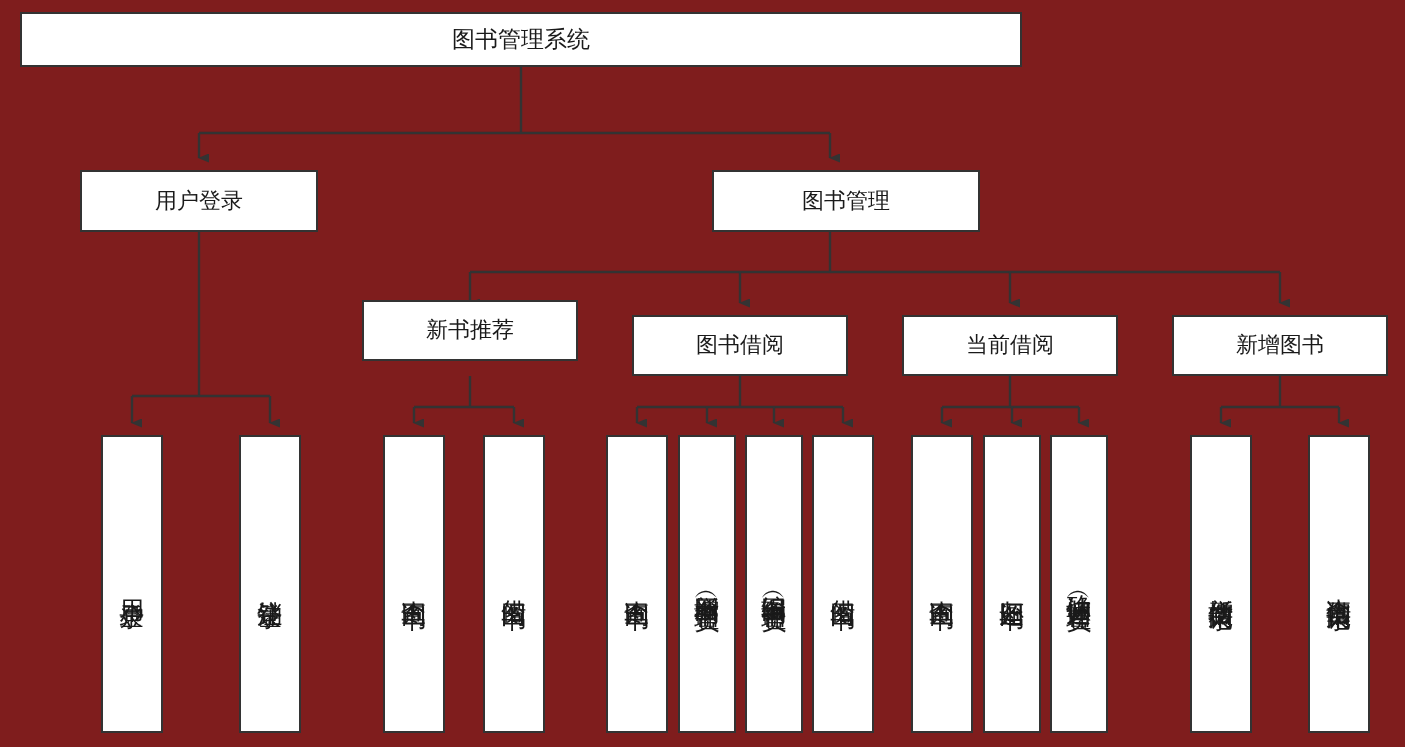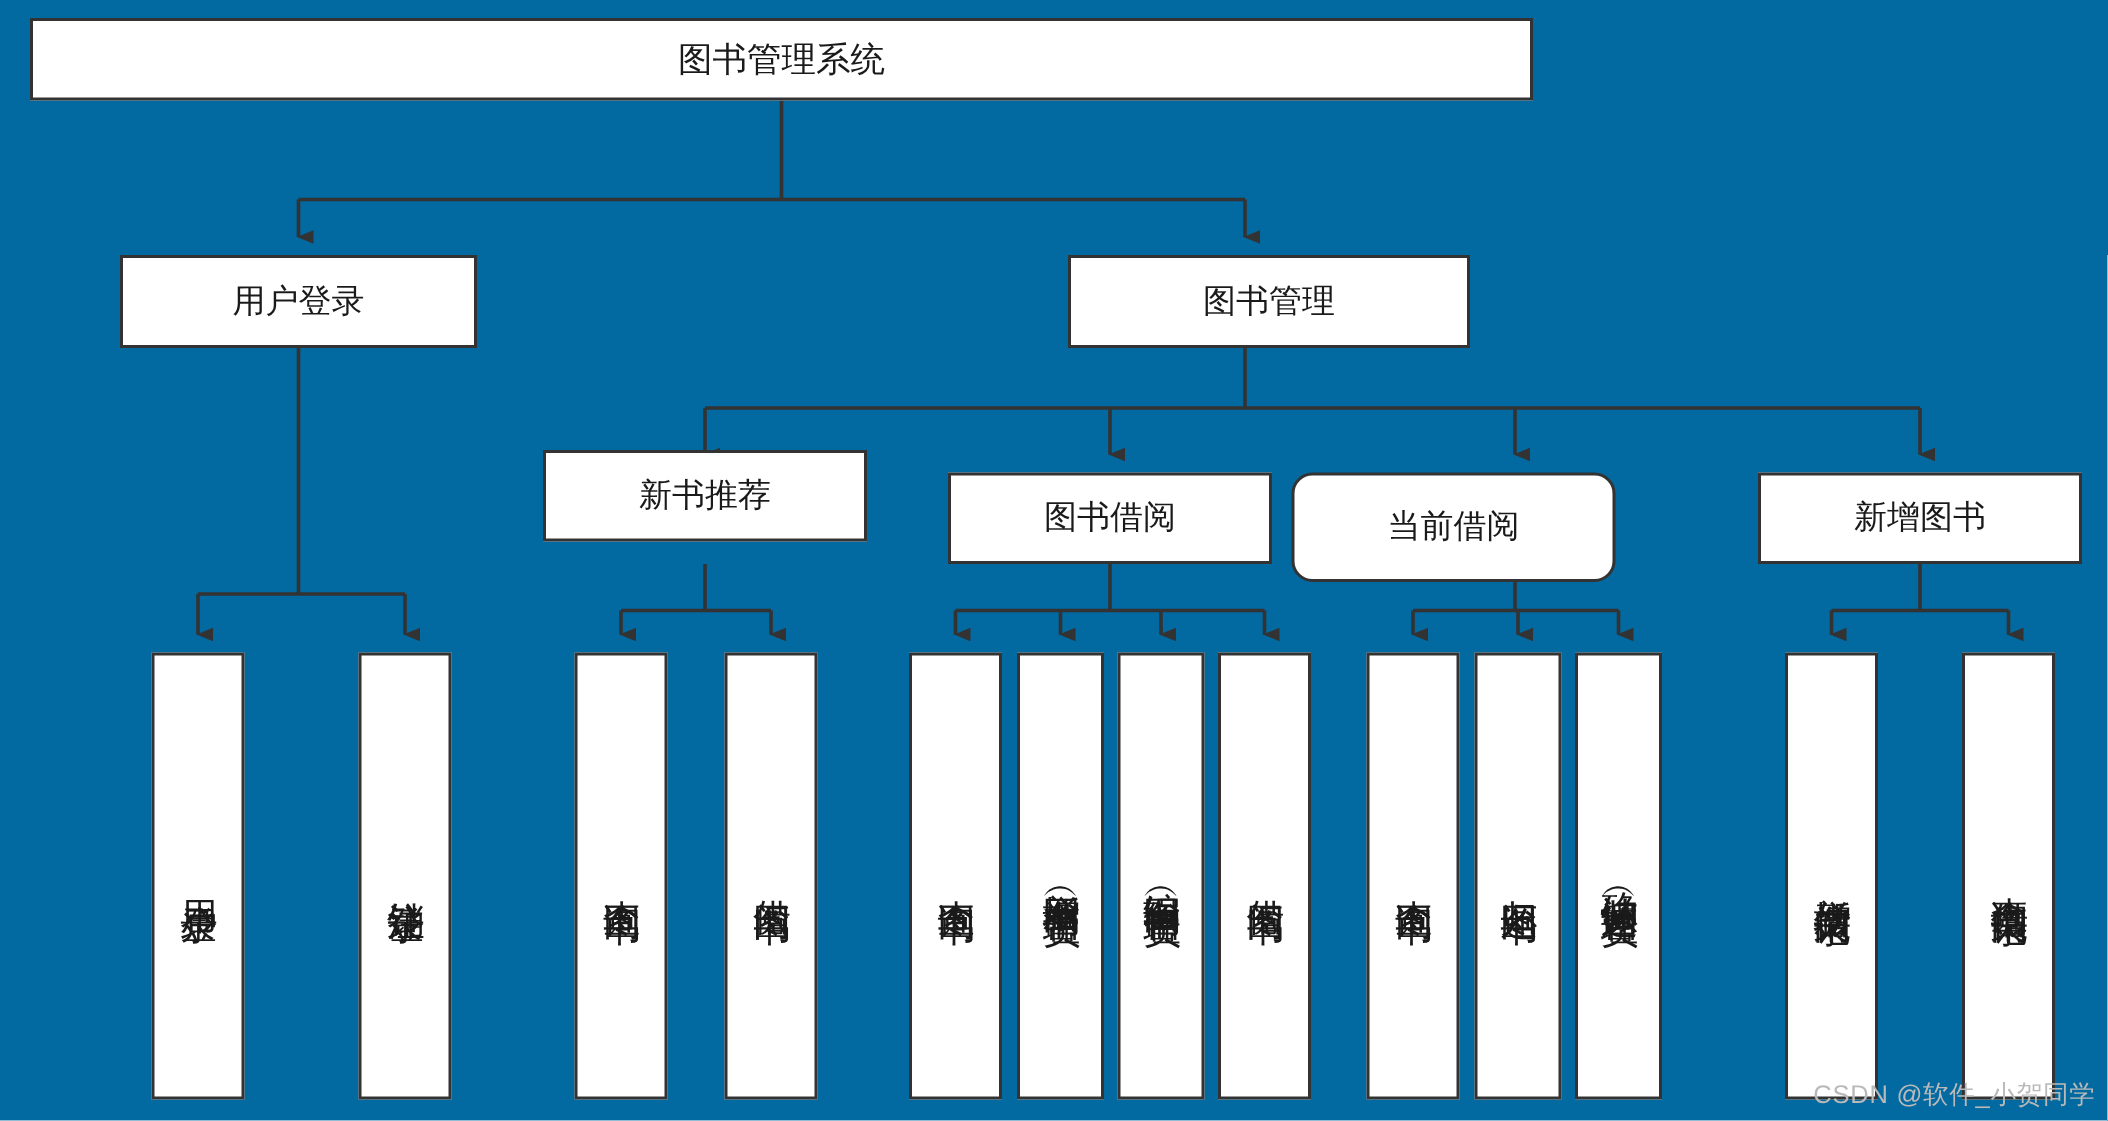--- a/index.html
+++ b/index.html
@@ -7,21 +7,21 @@
     padding: 0;
     background: #ffffff;
   }
   body {
     font-family: "Liberation Sans", "DejaVu Sans", sans-serif;
   }
   #canvas {
     position: relative;
     width: 1405px;
     height: 747px;
-    background: #0369a1;
+    background: #7f1d1d;
     overflow: hidden;
   }
   svg.edges {
     position: absolute;
     left: 0;
     top: 0;
     width: 1405px;
     height: 747px;
     pointer-events: none;
   }
@@ -126,21 +126,21 @@
       </div>
       <div class="node horiz" style="left: 712px; top: 170px; width: 268px; height: 62px;">
         <span class="node-label">图书管理</span>
       </div>
       <div class="node horiz" style="left: 362px; top: 300px; width: 216px; height: 61px;">
         <span class="node-label">新书推荐</span>
       </div>
       <div class="node horiz" style="left: 632px; top: 315px; width: 216px; height: 61px; justify-content: center;">
         <span class="node-label">图书借阅</span>
       </div>
-      <div class="node horiz" style="left: 861px; top: 315px; width: 216px; height: 73px; border-radius: 14px;">
+      <div class="node horiz" style="left: 902px; top: 315px; width: 216px; height: 61px;">
         <span class="node-label">当前借阅</span>
       </div>
       <div class="node horiz" style="left: 1172px; top: 315px; width: 216px; height: 61px;">
         <span class="node-label">新增图书</span>
       </div>
       <div class="node vert" style="left: 101px; top: 435px; width: 62px; height: 298px;">
         <span class="node-label">用户登录</span>
       </div>
       <div class="node vert" style="left: 239px; top: 435px; width: 62px; height: 298px;">
         <span class="node-label">注销登录</span>
@@ -173,14 +173,13 @@
         <span class="node-label">确认归还（管理员）</span>
       </div>
       <div class="node vert" style="left: 1190px; top: 435px; width: 62px; height: 298px;">
         <span class="node-label">新增借阅记录</span>
       </div>
       <div class="node vert" style="left: 1308px; top: 435px; width: 62px; height: 298px;">
         <span class="node-label">查询借阅记录</span>
       </div>
     </div>
 
-  <div class="watermark">CSDN @软件_小贺同学</div>
 </div>
 
 </body></html>

